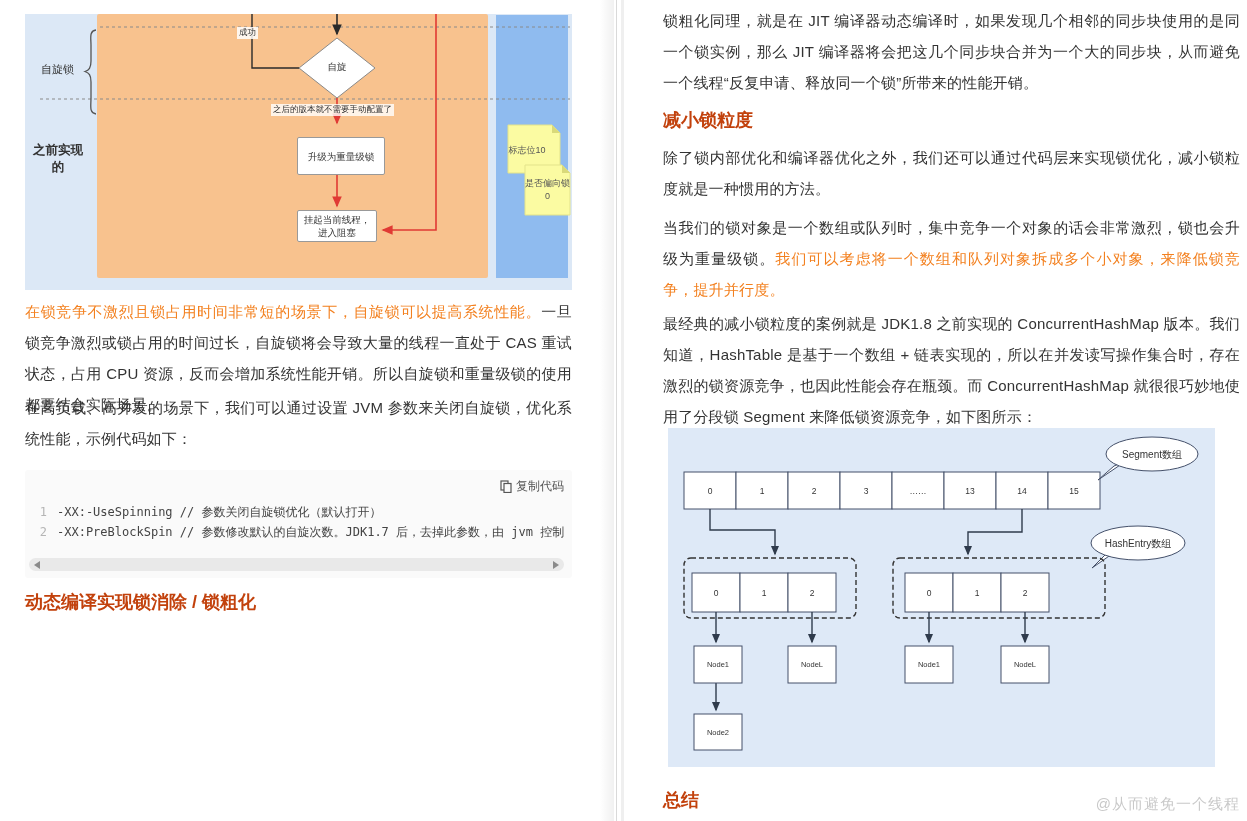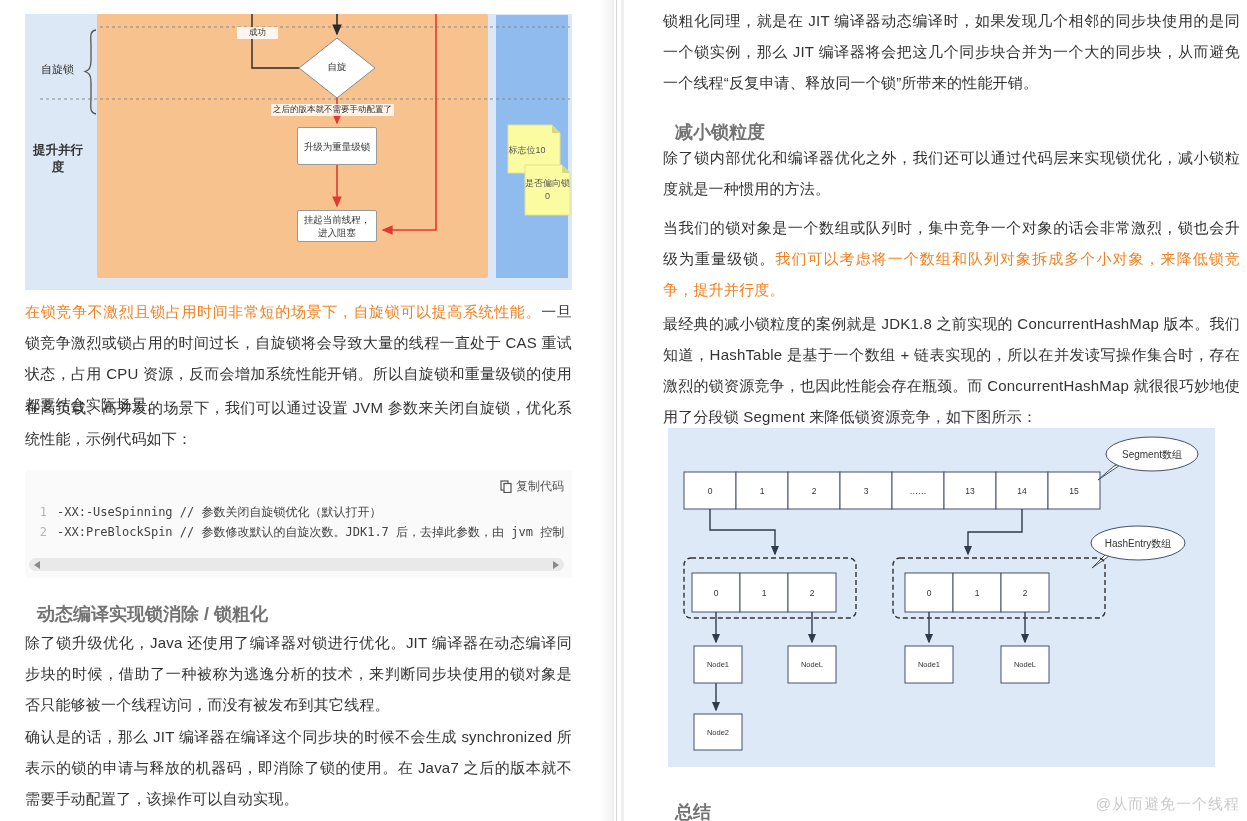--- a/index.html
+++ b/index.html
@@ -5,36 +5,36 @@
   html,body{margin:0;padding:0;background:#fff;}
   body{width:1247px;height:821px;overflow:hidden;position:relative;
        font-family:"Liberation Sans","DejaVu Sans",sans-serif;color:#333;}
   .page{position:absolute;inset:0;background:#fff;}
   .col{position:absolute;top:0;}
   .col-left{left:25px;width:547px;height:821px;}
   .col-right{left:663px;width:577px;height:821px;}
   .para{position:absolute;left:0;width:100%;font-size:15px;line-height:31px;color:#333;
         letter-spacing:.2px;margin:0;text-align:justify;}
   .hl{color:#f3801f;}
-  h2.sec{position:absolute;left:0;margin:12px;font-size:18px;font-weight:700;color:#737373;}
+  h2.sec{position:absolute;left:0;margin:0;font-size:18px;font-weight:700;color:#c2410c;}
   
   .figure{position:absolute;left:0;top:14px;width:547px;height:276px;background:#dce8f6;}
   .orange-panel{position:absolute;left:72px;top:0;width:391px;height:264px;background:#f8c28e;border-radius:2px;}
   .blue-strip{position:absolute;left:471px;top:1px;width:72px;height:263px;background:#8fbbef;}
   .fig-svg{position:absolute;left:0;top:0;z-index:2;}
   .fig-label{position:absolute;z-index:3;}
   .lbl-spin{left:16px;top:48px;font-size:11px;color:#333;}
   .lbl-heavy{left:2px;top:128px;width:62px;font-size:12.5px;font-weight:700;text-align:center;line-height:17px;}
-  .lbl-success{left:212px;top:13px;font-size:8.5px;background:rgba(255,255,255,.85);padding:0 12px;color:#333;}
+  .lbl-success{left:212px;top:13px;font-size:8.5px;background:rgba(255,255,255,.85);padding:0 2px;color:#333;}
   .lbl-spinfail{left:246px;top:90px;font-size:8.5px;background:rgba(255,255,255,.8);padding:0 2px;color:#333;white-space:nowrap;}
   .lbl-diamond{left:287px;top:47px;width:50px;text-align:center;font-size:9.5px;color:#333;}
   .flowbox{position:absolute;z-index:3;background:#fff;border:1px solid #999;border-radius:2px;
            display:flex;align-items:center;justify-content:center;text-align:center;
            font-size:9.5px;line-height:13px;color:#333;padding:2px;box-sizing:border-box;}
-  .box-upgrade{left:272px;top:113px;width:80px;height:38px;}
+  .box-upgrade{left:272px;top:123px;width:88px;height:38px;}
   .box-suspend{left:272px;top:196px;width:80px;height:32px;}
   .note-text{position:absolute;z-index:4;font-size:9px;line-height:13px;text-align:center;color:#555;}
   .note1-text{left:476px;top:130px;width:52px;}
   .note2-text{left:500px;top:163px;width:45px;}
   
   .code-block{position:absolute;left:0;top:470px;width:547px;height:108px;background:#fafafa;border-radius:3px;}
   .copy-row{position:absolute;right:8px;top:8px;display:flex;align-items:center;gap:4px;
             font-size:12px;color:#555;cursor:pointer;}
   .code-line{position:absolute;left:0;width:100%;font-family:"DejaVu Sans Mono","Liberation Mono",monospace;
              font-size:12px;line-height:20px;white-space:nowrap;}
@@ -97,21 +97,21 @@
           <polygon points="483,111 527,111 535,119 535,159 483,159" fill="#fbfba2" stroke="#e3e38b" stroke-width="1"></polygon>
           <polygon points="527,111 527,119 535,119" fill="#d9d97a"></polygon>
         </g>
         <g>
           <polygon points="500,151 537,151 545,159 545,201 500,201" fill="#fbfba2" stroke="#e3e38b" stroke-width="1"></polygon>
           <polygon points="537,151 537,159 545,159" fill="#d9d97a"></polygon>
         </g>
       </svg>
 
       <div class="fig-label lbl-spin">自旋锁</div>
-      <div class="fig-label lbl-heavy">提升并行度</div>
+      <div class="fig-label lbl-heavy">之前实现的</div>
       <div class="fig-label lbl-success">成功</div>
       <div class="fig-label lbl-diamond">自旋</div>
       <div class="fig-label lbl-spinfail">之后的版本就不需要手动配置了</div>
       <div class="flowbox box-upgrade">升级为重量级锁</div>
       <div class="flowbox box-suspend">挂起当前线程，进入阻塞</div>
       <div class="note-text note1-text">标志位10</div>
       <div class="note-text note2-text">是否偏向锁 0</div>
     </div>
 
     <p class="para" style="top:296px;">
@@ -133,22 +133,20 @@
       <div class="code-line cl2">
         <span class="ln">2</span><code>-XX:PreBlockSpin // 参数修改默认的自旋次数。JDK1.7 后，去掉此参数，由 jvm 控制</code>
       </div>
       <div class="hscroll">
         <span class="sb-arrow sb-left"></span>
         <span class="sb-arrow sb-right"></span>
       </div>
     </div>
 
     <h2 class="sec" style="top:590px;">动态编译实现锁消除 / 锁粗化</h2>
-    <p class="para" style="top:627px;">除了锁升级优化，Java 还使用了编译器对锁进行优化。JIT 编译器在动态编译同步块的时候，借助了一种被称为逃逸分析的技术，来判断同步块使用的锁对象是否只能够被一个线程访问，而没有被发布到其它线程。</p>
-    <p class="para" style="top:721px;">确认是的话，那么 JIT 编译器在编译这个同步块的时候不会生成 synchronized 所表示的锁的申请与释放的机器码，即消除了锁的使用。在 Java7 之后的版本就不需要手动配置了，该操作可以自动实现。</p>
   </div>
 
   <div class="divider-shadow"></div>
   <div class="divider-l1"></div>
   <div class="divider-l2"></div>
 
   <div class="col col-right">
     <p class="para" style="top:5px;">锁粗化同理，就是在 JIT 编译器动态编译时，如果发现几个相邻的同步块使用的是同一个锁实例，那么 JIT 编译器将会把这几个同步块合并为一个大的同步块，从而避免一个线程“反复申请、释放同一个锁”所带来的性能开销。</p>
     <h2 class="sec" style="top:108px;">减小锁粒度</h2>
     <p class="para" style="top:142px;">除了锁内部优化和编译器优化之外，我们还可以通过代码层来实现锁优化，减小锁粒度就是一种惯用的方法。</p>

